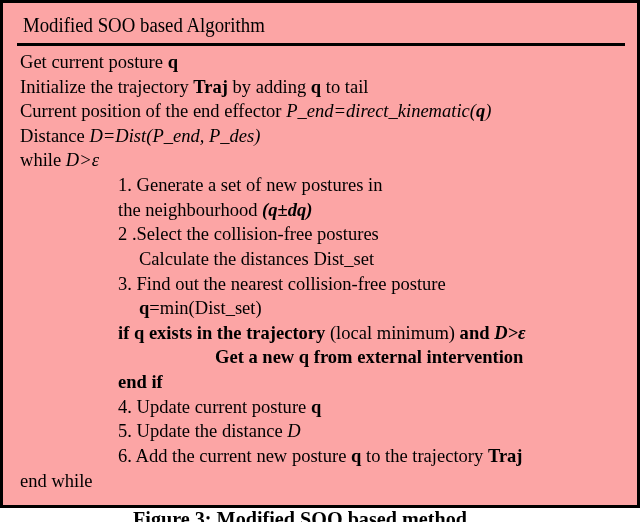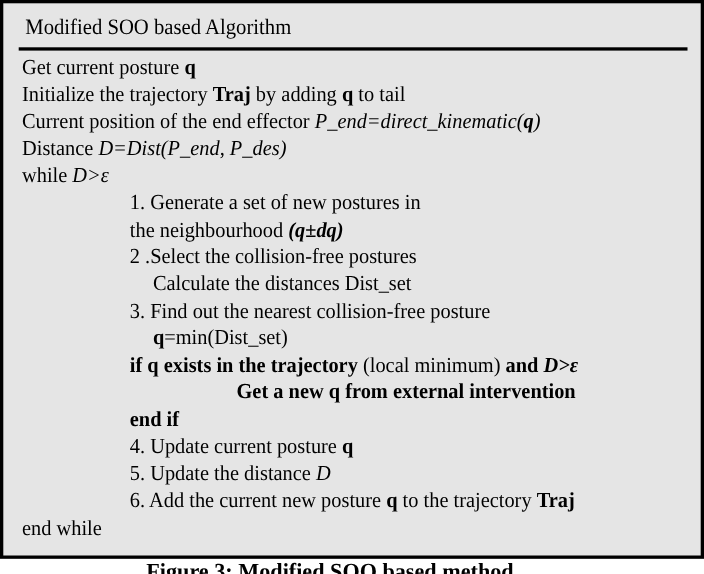--- a/index.html
+++ b/index.html
@@ -15,21 +15,21 @@
       font-family: "Liberation Serif", "DejaVu Serif", serif;
       color: #000000;
     }
     .frame {
       position: absolute;
       left: 0;
       top: 0;
       width: 634px;
       height: 502px;
       border: 3px solid #000000;
-      background: #e5e5e5;
+      background: #fca5a5;
     }
     .title {
       position: absolute;
       left: 20px;
       top: 10px;
       font-size: 20px;
       line-height: 24px;
       white-space: nowrap;
       transform-origin: left top;
       transform: scaleX(0.94);

